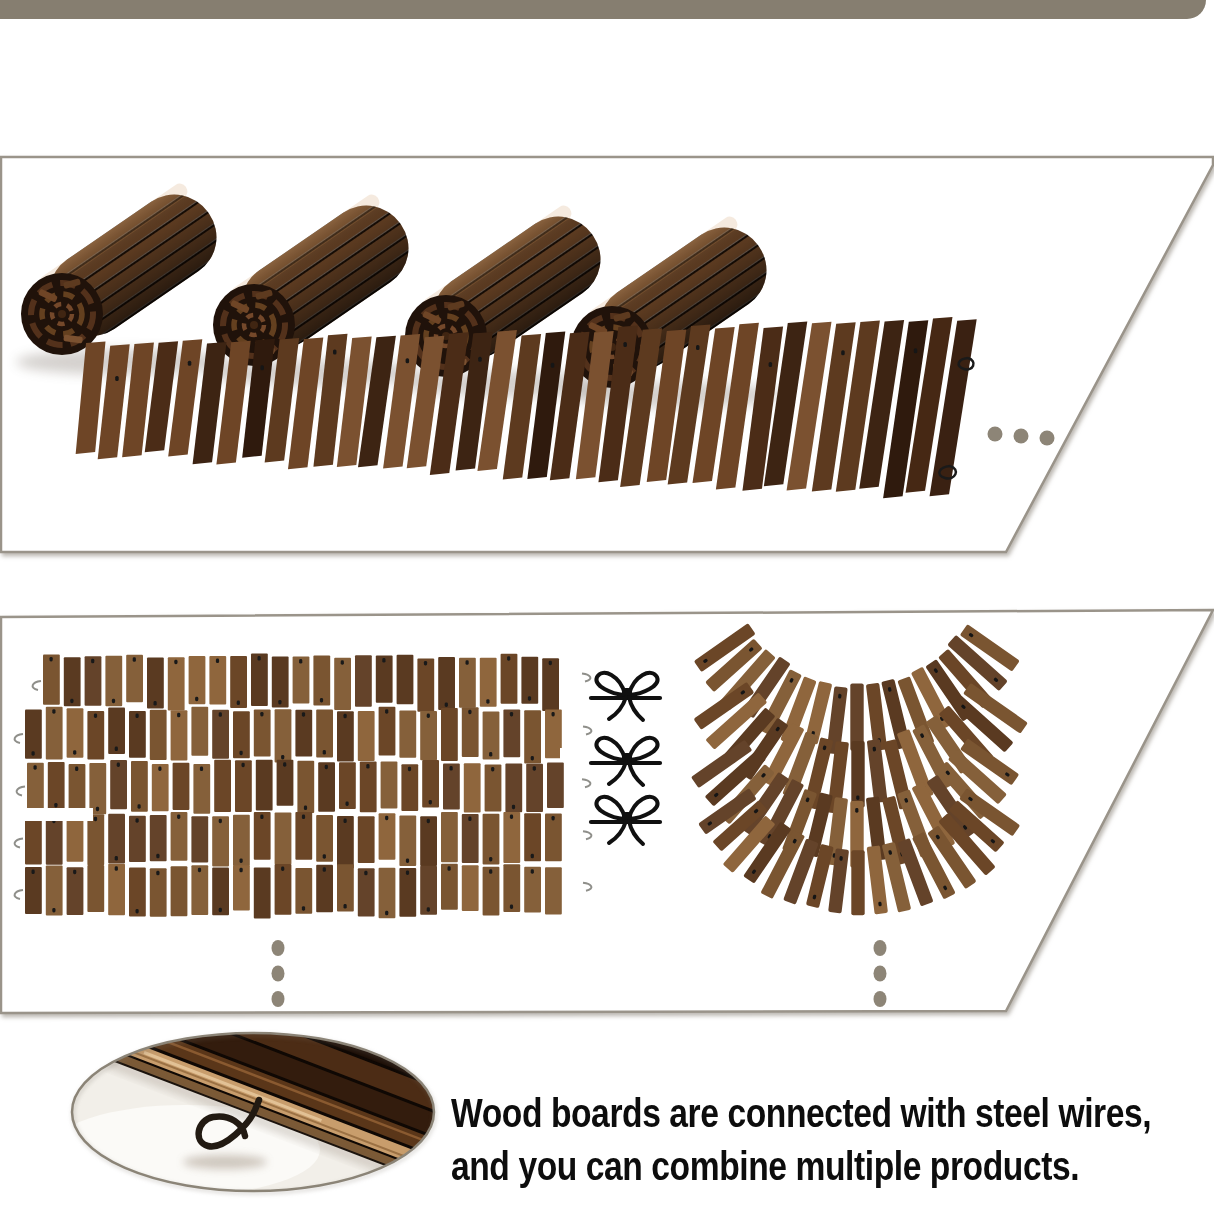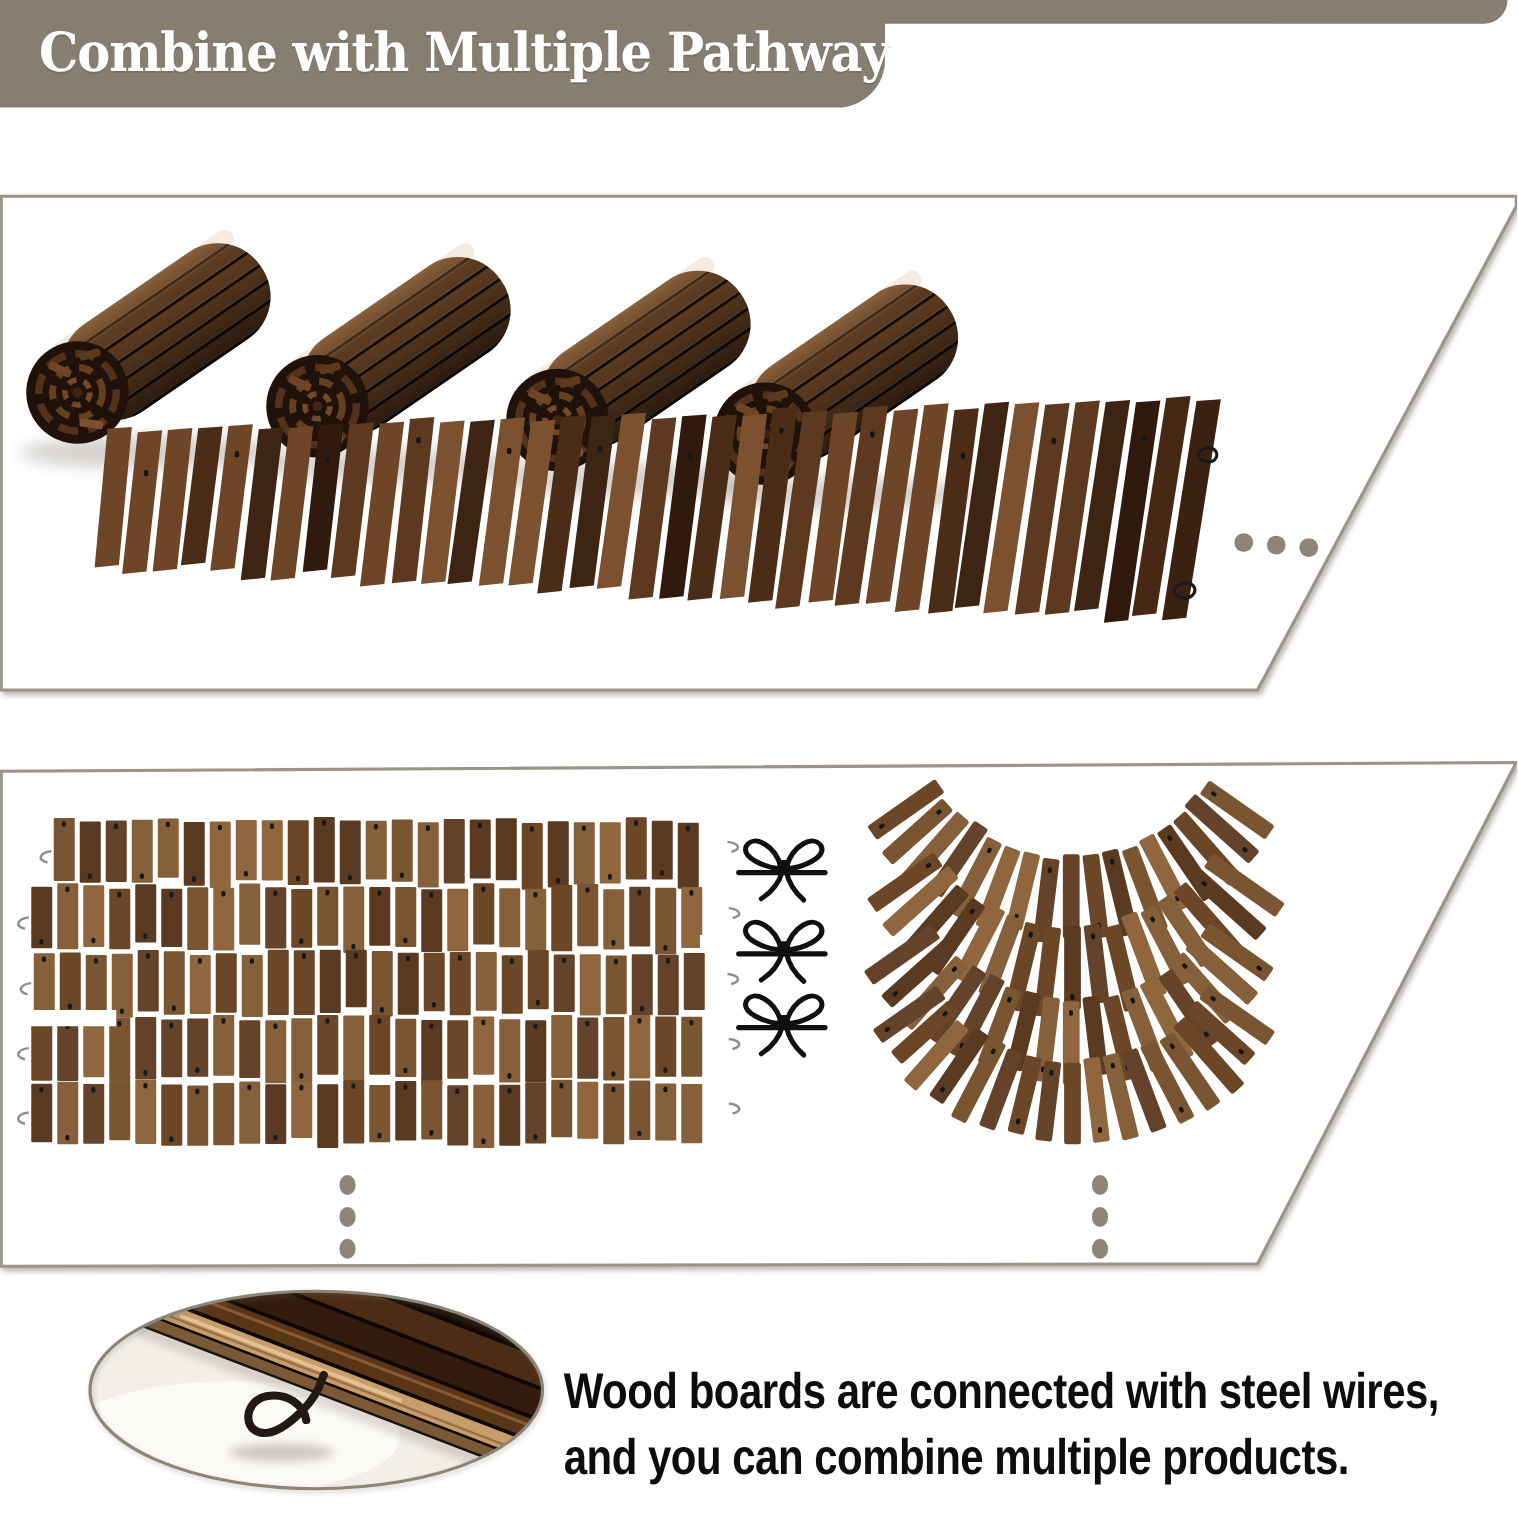--- a/index.html
+++ b/index.html
@@ -23,23 +23,20 @@
   .caption{position:absolute;left:451px;top:1087px;color:#0d0d0d;font-weight:700;
            font-size:40px;line-height:53px;letter-spacing:-0.5px;white-space:nowrap;
            transform:scaleX(.84);transform-origin:left top;}
 </style>
 </head>
 <body>
 
 <div id="stage">
 
   <div class="banner-strip"></div>
-  <div class="banner-block">
-    <div class="banner-title">Combine with Multiple Pathway</div>
-  </div>
 
   <svg class="layer" width="1214" height="1214" viewBox="0 0 1214 1214">
     <defs>
       <pattern id="rollboards" patternUnits="userSpaceOnUse" x="0" y="-42" width="200" height="14">
         <rect width="200" height="11.5" fill="#5b3a20"></rect>
         <rect y="11.5" width="200" height="2.5" fill="#160c05"></rect>
       </pattern>
       <linearGradient id="rollshade" gradientUnits="userSpaceOnUse" x1="0" y1="-42" x2="0" y2="42">
         <stop offset="0" stop-color="#ffd9ae" stop-opacity="0.20"></stop>
         <stop offset="0.35" stop-color="#000000" stop-opacity="0"></stop>

